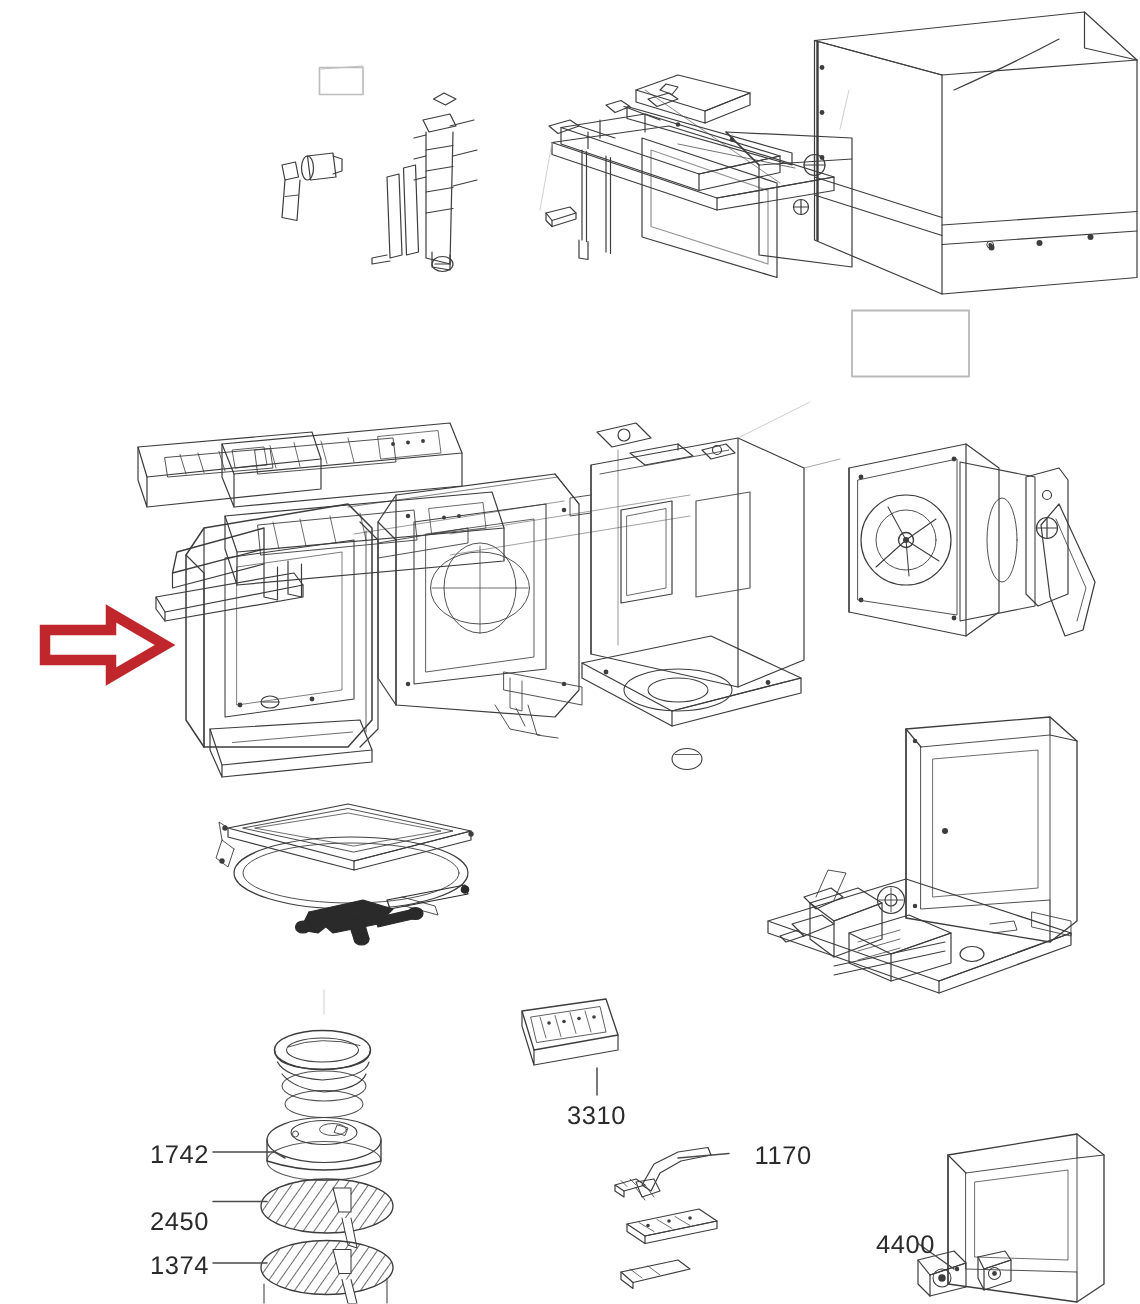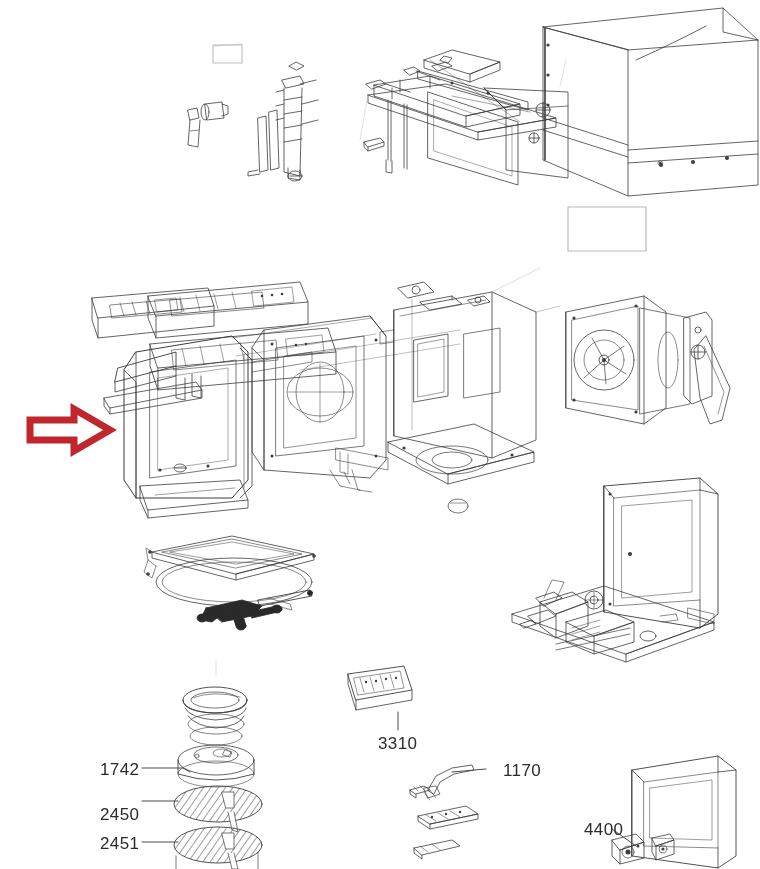--- a/index.html
+++ b/index.html
@@ -481,18 +481,18 @@
 
     </g>
 
     <g transform="translate(0,0)">
       <path d="M30 420 L74 420 L74 409 L110 430 L74 451 L74 440 L30 440 Z" fill="#ffffff" stroke="#c0272d" stroke-width="7" stroke-linejoin="miter"></path>
     </g>
   </svg>
 
   <div class="callout" id="callout-2441">1742</div>
   <div class="callout" id="callout-2450">2450</div>
-  <div class="callout" id="callout-2451">2451</div>
+  <div class="callout" id="callout-2451">1374</div>
   <div class="callout" id="callout-3310">3310</div>
   <div class="callout" id="callout-1170">1170</div>
   <div class="callout" id="callout-4400">4400</div>
 
 </div>
 
 </body></html>

